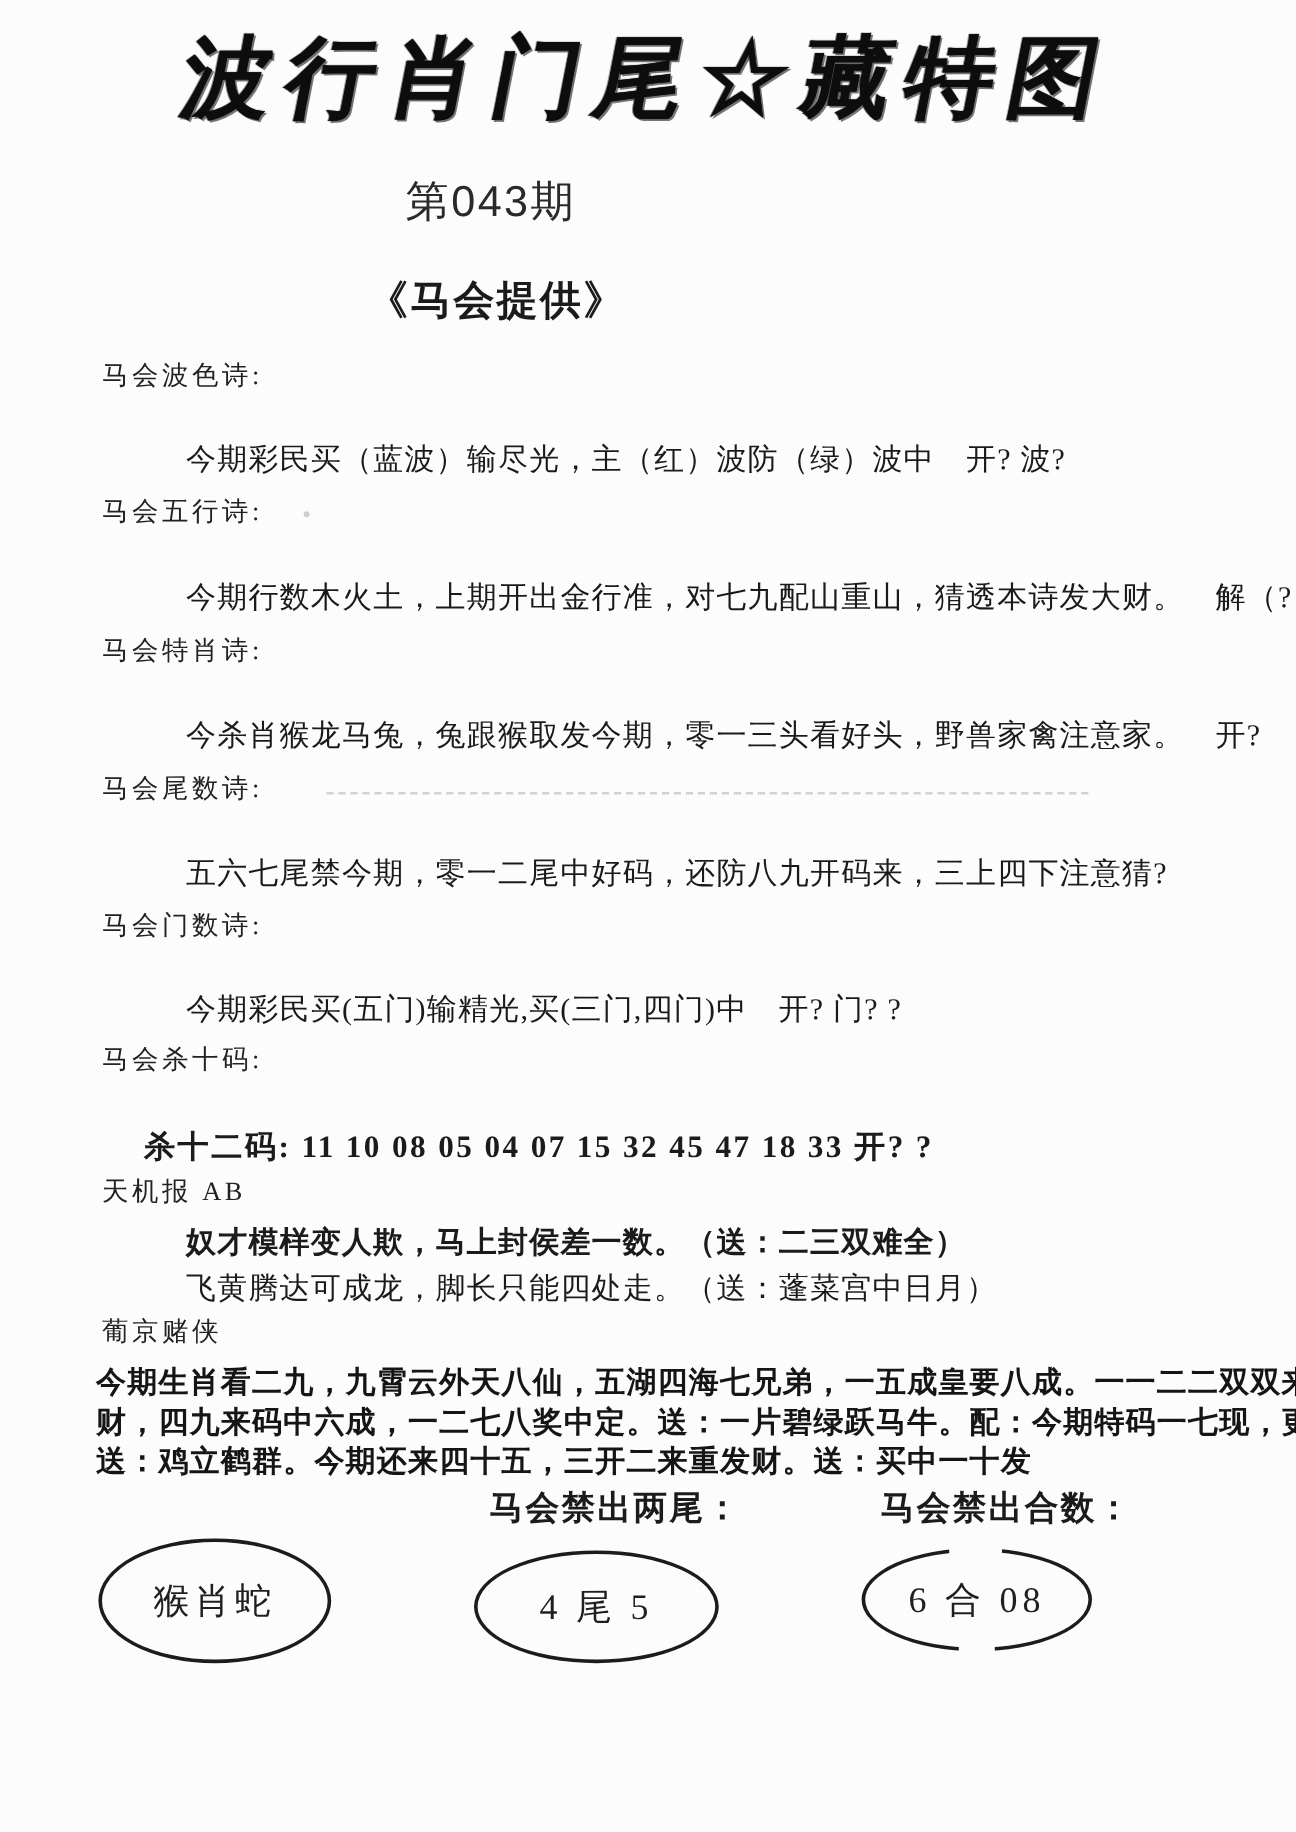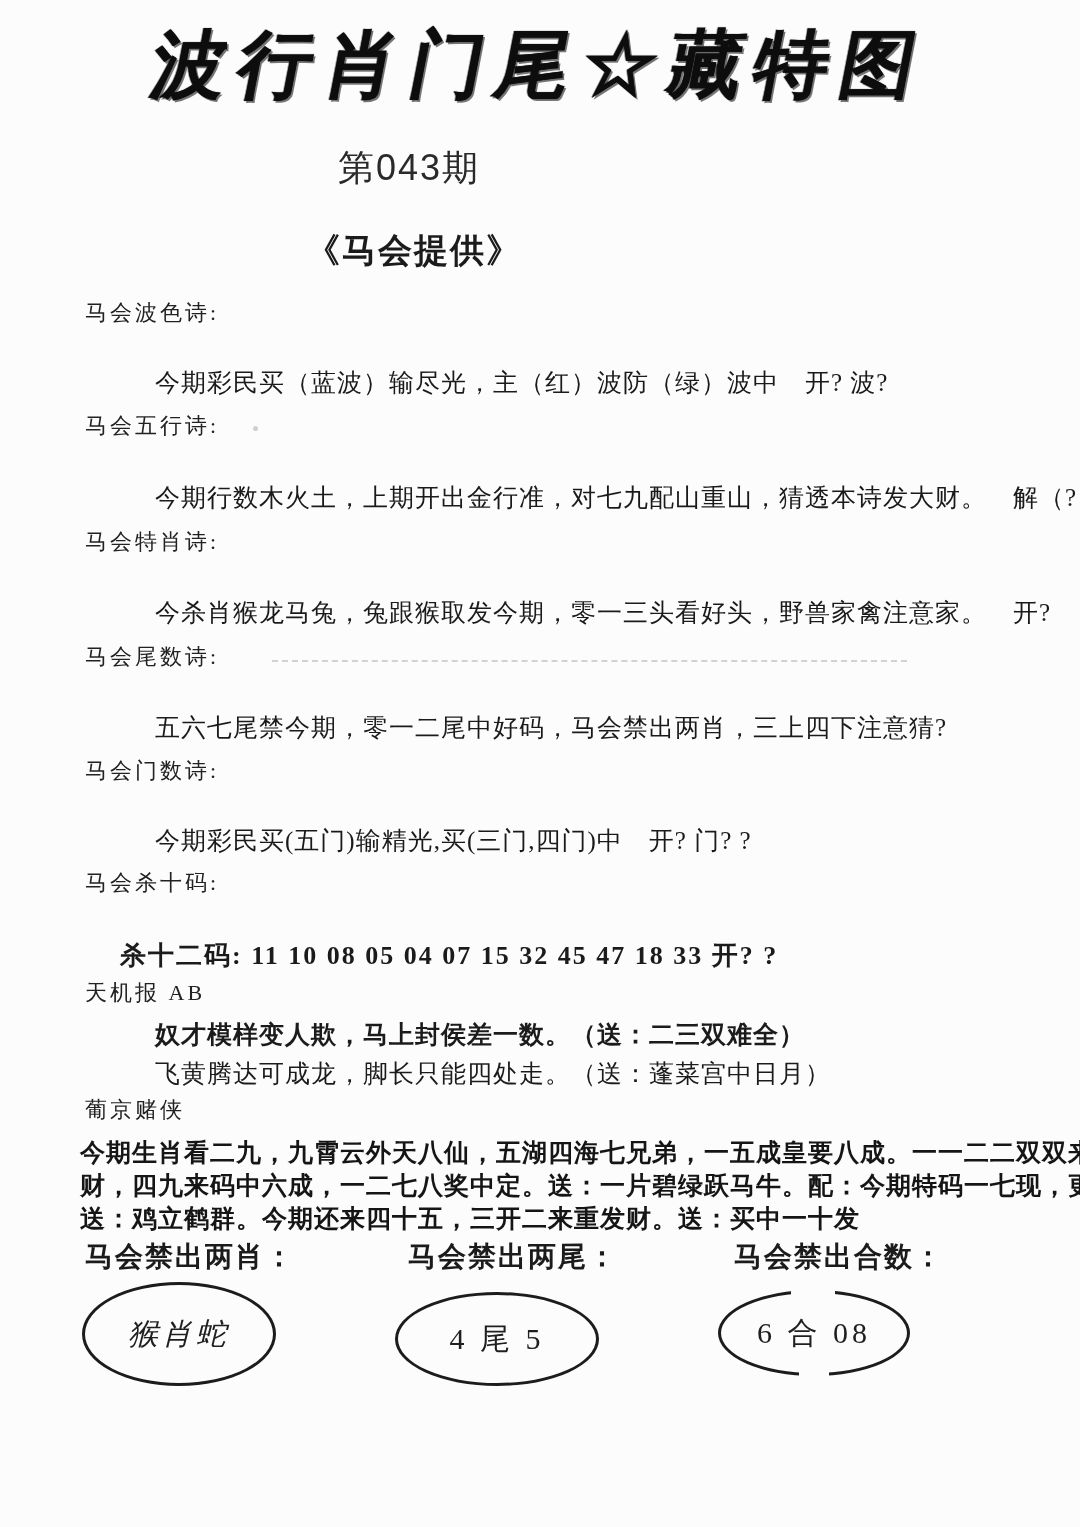--- a/index.html
+++ b/index.html
@@ -106,44 +106,43 @@
 
   <div class="abs sec-heading" style="top:411px">马会五行诗:</div>
   <div class="artifact-dot"></div>
   <div class="abs sec-poem" style="top:481px">今期行数木火土，上期开出金行准，对七九配山重山，猜透本诗发大财。　解（? ?）</div>
 
   <div class="abs sec-poem" style="top:596px">今杀肖猴龙马兔，兔跟猴取发今期，零一三头看好头，野兽家禽注意家。　开?</div>
   <div class="abs sec-heading" style="top:527px">马会特肖诗:</div>
 
   <div class="abs sec-heading" style="top:642px">马会尾数诗:</div>
   <div class="artifact-line"></div>
-  <div class="abs sec-poem" style="top:711px">五六七尾禁今期，零一二尾中好码，马会禁出两肖，三上四下注意猜?</div>
+  <div class="abs sec-poem" style="top:711px">五六七尾禁今期，零一二尾中好码，还防八九开码来，三上四下注意猜?</div>
 
   <div class="abs sec-heading" style="top:756px">马会门数诗:</div>
   <div class="abs sec-poem" style="top:824px">今期彩民买(五门)输精光,买(三门,四门)中　开? 门? ?</div>
 
   <div class="abs sec-heading" style="top:868px">马会杀十码:</div>
   <div class="abs kill-line" style="top:938px">杀十二码: 11 10 08 05 04 07 15 32 45 47 18 33 开? ?</div>
 
   <div class="abs sec-heading" style="top:978px">天机报 AB</div>
   <div class="abs tianji-line w-bold" style="top:1018px">奴才模样变人欺，马上封侯差一数。（送：二三双难全）</div>
   <div class="abs tianji-line w-norm" style="top:1057px">飞黄腾达可成龙，脚长只能四处走。（送：蓬菜宫中日月）</div>
 
   <div class="abs sec-heading" style="top:1095px">葡京赌侠</div>
   <div class="pujing-para">
     <div>今期生肖看二九，九霄云外天八仙，五湖四海七兄弟，一五成皇要八成。一一二二双双来，取一随三定发</div>
     <div>财，四九来码中六成，一二七八奖中定。送：一片碧绿跃马牛。配：今期特码一七现，更添吉祥齐齐乐。</div>
     <div>送：鸡立鹤群。今期还来四十五，三开二来重发财。送：买中一十发</div>
   </div>
 
-  <div class="abs forbid-heading" style="left:85px">马会禁出两肖：</div>
   <div class="abs forbid-heading" style="left:408px">马会禁出两尾：</div>
   <div class="abs forbid-heading" style="left:734px">马会禁出合数：</div>
 
-  <div class="oval" style="left:82px;top:1282px;width:188px;height:98px;font-style:italic;">
+  <div class="oval" style="left:82px;top:1282px;width:188px;height:98px;">
     <span>猴肖蛇</span>
   </div>
 
   <div class="oval" style="left:395px;top:1292px;width:198px;height:88px;">
     <span>4 尾 5</span>
   </div>
 
   <div class="oval" style="left:718px;top:1290px;width:186px;height:80px;">
     <span>6 合 08</span>
     <div class="oval-gap" style="left:70px;top:-4px;width:44px;height:6px;"></div>

